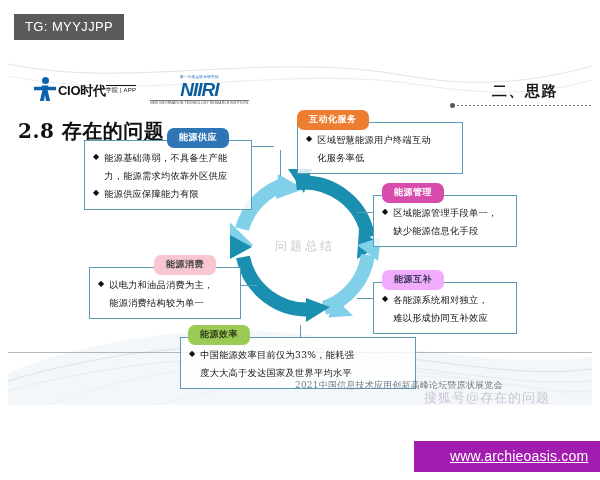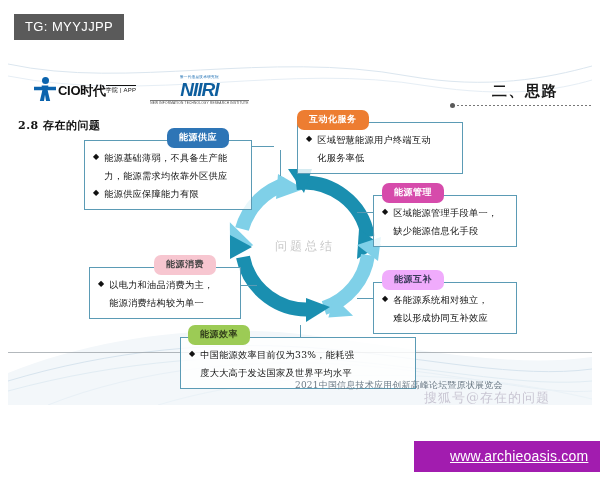--- a/index.html
+++ b/index.html
@@ -68,21 +68,21 @@
   .logo-niiri-sub-top { font-size:3.6px; color:#0b63ad; letter-spacing:.3px; }
   .logo-niiri-main {
     font-size:19px; font-weight:800; font-style:italic; color:#0d5e9e;
     letter-spacing:-1px; font-family:"Liberation Sans", sans-serif;
   }
   .logo-niiri-sub-bot { font-size:3.2px; color:#444; letter-spacing:.2px; border-top:1px solid #777; padding-top:1px; margin-top:1px;}
 
   
   .slide-title {
     position: absolute; left: 18px; top: 118px;
-    font-size: 11px; font-weight: 700; color: #111;
+    font-size: 20px; font-weight: 700; color: #111;
     font-family: "DejaVu Serif", "Liberation Serif", serif;
     letter-spacing: .5px; white-space: nowrap;
   }
   .section-title {
     position: absolute; left: 492px; top: 82px;
     font-size: 15px; font-weight: 700; color: #1a1a1a;
     font-family: "DejaVu Serif", "Liberation Serif", serif;
     letter-spacing: 1.5px; white-space: nowrap;
   }
   .section-rule {

